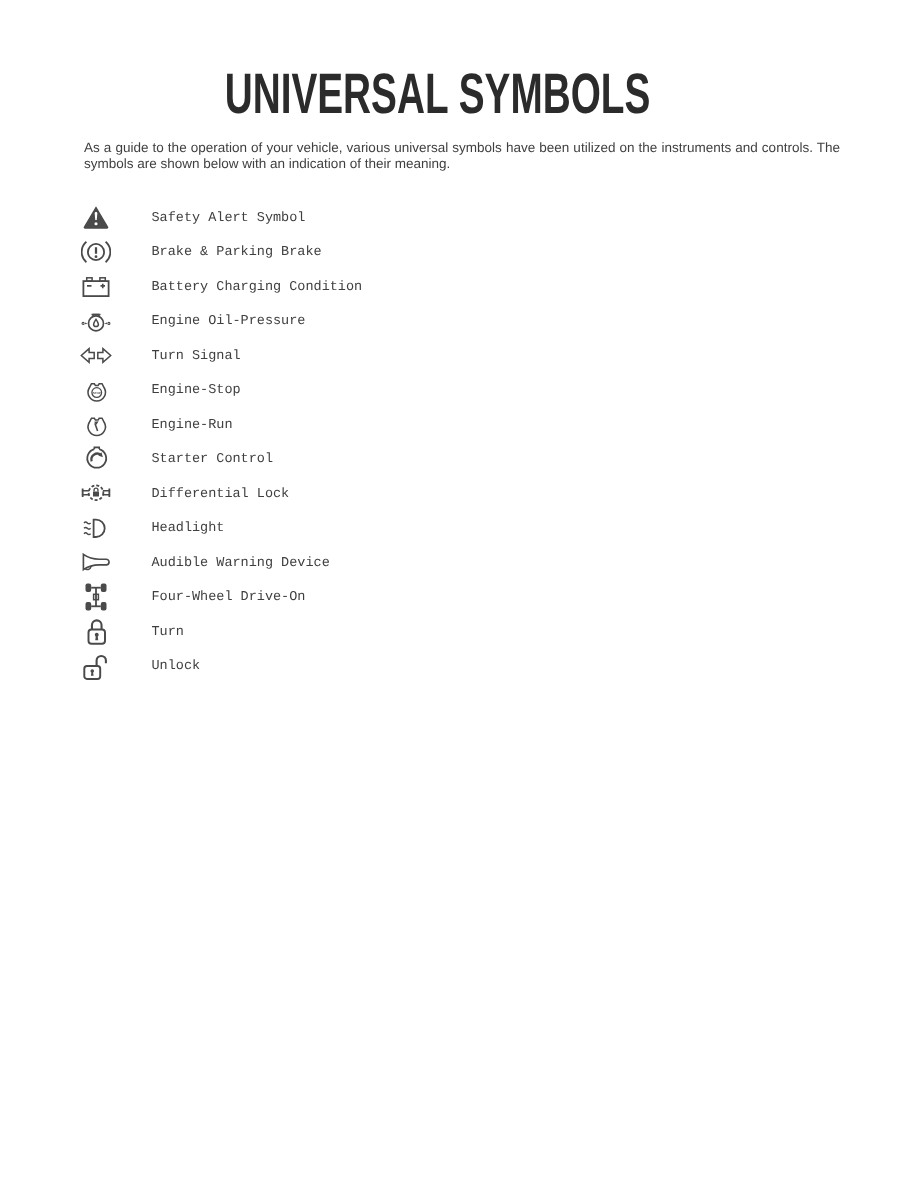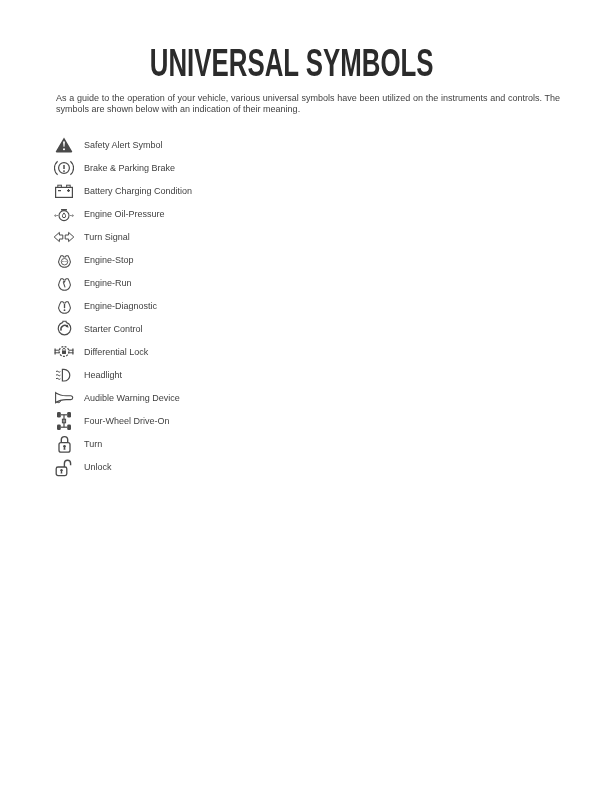--- a/index.html
+++ b/index.html
@@ -27,21 +27,21 @@
     font-size:9px;line-height:11.3px;color:var(--text);
     text-align:justify;text-align-last:left;
   }
   .symbol-list{position:absolute;top:133px;left:52px;width:400px;}
   .symbol-row{display:flex;align-items:center;height:23px;}
   .icon-cell{
     width:24px;min-width:24px;height:22px;display:flex;align-items:center;justify-content:center;
     color:var(--icon);
   }
   .icon-cell svg{display:block;}
-  .symbol-label{margin-left:8px;font-size:9px;color:var(--text);white-space:nowrap;}
+  .symbol-label{margin-left:25px;font-size:9px;color:var(--text);white-space:nowrap;font-family:Liberation Mono, monospace;}
 </style>
 </head>
 <body>
 
 <div class="page">
   <h1 class="title">
     <span class="title-inner">UNIVERSAL SYMBOLS</span>
   </h1>
   <p class="intro">As a guide to the operation of your vehicle, various universal symbols have been utilized on the instruments and controls. The symbols are shown below with an indication of their meaning.</p>
   <div class="symbol-list" id="symbol-list">
@@ -119,30 +119,20 @@
   <svg width="19" height="18" viewBox="0 0 20 18">
     <path d="M4.7 7.6 A6.1 6.1 0 1 0 15.3 7.6 L13.7 4.6 H11.7 L10.9 5.9 H9.1 L8.3 4.6 H6.3 Z" fill="none" stroke="currentColor" stroke-width="1.1"></path>
     <path d="M10.6 13.6 L8.7 8.1" fill="none" stroke="currentColor" stroke-width="1.1"></path>
     <path d="M8.1 7.1 l3.2 -0.4 -1.5 2.4 z" fill="currentColor"></path>
   </svg>
 </span>
         <span class="symbol-label">Engine-Run</span>
       </div>
       <div class="symbol-row">
         <span class="icon-cell">
-  <svg width="19" height="18" viewBox="0 0 20 18">
-    <path d="M4.7 7.6 A6.1 6.1 0 1 0 15.3 7.6 L13.7 4.6 H11.7 L10.9 5.9 H9.1 L8.3 4.6 H6.3 Z" fill="none" stroke="currentColor" stroke-width="1.1"></path>
-    <line x1="10" y1="6.9" x2="10" y2="11.3" stroke="currentColor" stroke-width="1.4"></line>
-    <circle cx="10" cy="13.4" r="0.95" fill="currentColor"></circle>
-  </svg>
-</span>
-        <span class="symbol-label">Engine-Diagnostic</span>
-      </div>
-      <div class="symbol-row">
-        <span class="icon-cell">
   <svg width="19" height="19" viewBox="0 0 19 19">
     <path d="M7.9 3.4 a6.3 6.3 0 1 0 3.2 0" fill="none" stroke="currentColor" stroke-width="1.2"></path>
     <path d="M7.9 3.4 V2.2 h3.2 v1.2" fill="none" stroke="currentColor" stroke-width="1.1"></path>
     <path d="M6.1 11.6 a4 4 0 0 1 6.2 -4.4" fill="none" stroke="currentColor" stroke-width="1.5"></path>
     <path d="M12.6 5.5 l1 3.3 -3.1 -1.1 z" fill="currentColor"></path>
   </svg>
 </span>
         <span class="symbol-label">Starter Control</span>
       </div>
       <div class="symbol-row">

